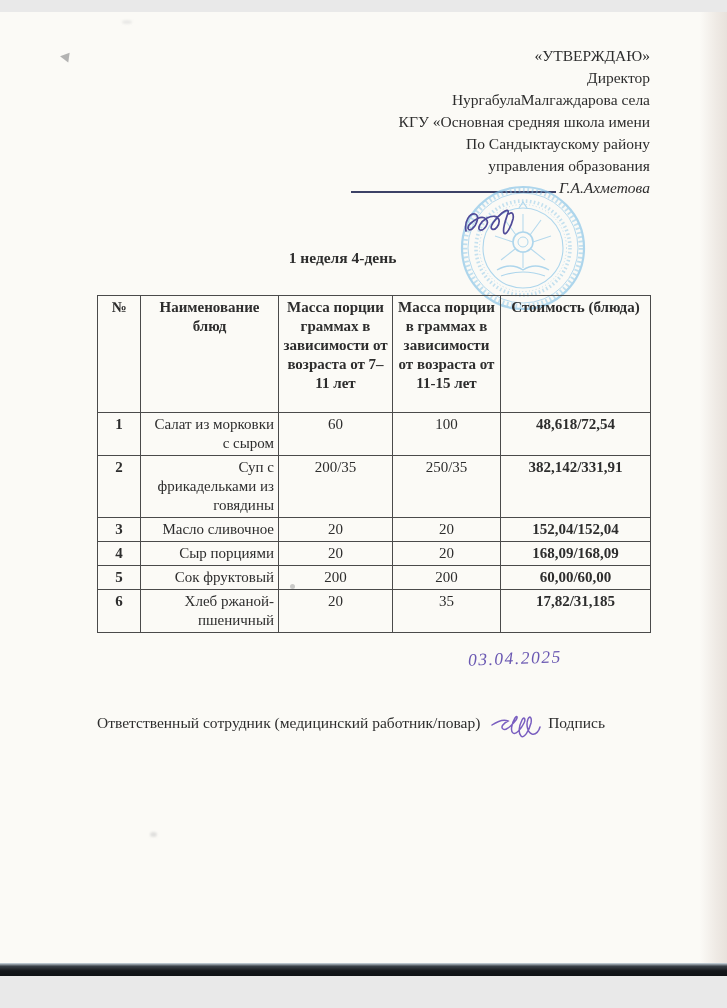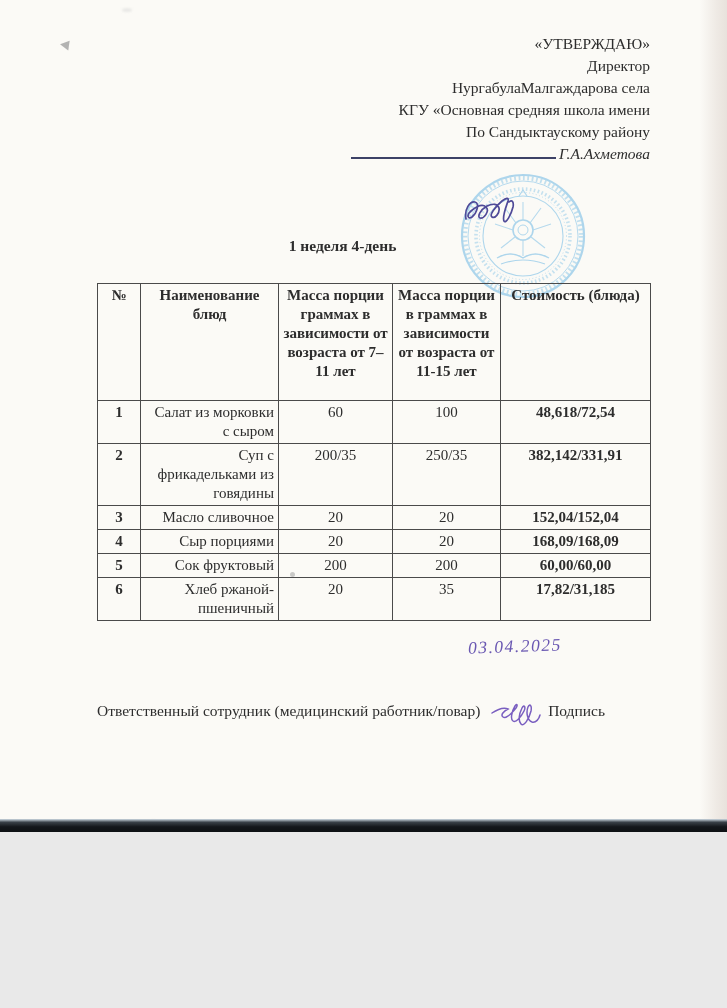--- a/index.html
+++ b/index.html
@@ -1,19 +1,19 @@
 <!DOCTYPE html>
 <html><head>
 <meta charset="utf-8">
 <style>
   html,body{margin:0;padding:0;background:#e9e9e9;}
   .page{
     position:relative;
-    width:727px;height:832px;
-    margin:0 auto;
+    width:727px;height:964px;
+    margin:12px auto;
     background:#fbfaf6;
     overflow:hidden;
     font-family:"Liberation Serif","DejaVu Serif",serif;
     color:#2d2d2d;
   }
   
   .approval{
     position:absolute; top:33px; right:77px;
     text-align:right; font-size:15.5px; line-height:22px;
     white-space:nowrap;
@@ -87,20 +87,21 @@
 <body>
 
 <div class="page">
 
   <div class="approval">
     <div>«УТВЕРЖДАЮ»</div>
     <div>Директор</div>
     <div>НургабулаМалгаждарова села</div>
     <div>КГУ «Основная средняя школа имени</div>
     <div>По Сандыктаускому району</div>
+    <div>управления образования</div>
     <div class="sign-row">
       <span class="sign-line"></span><span>Г.А.Ахметова</span>
     </div>
   </div>
 
   <svg class="director-sig" width="70" height="34" viewBox="0 0 70 34">
     <path d="M4 26 C2 16 8 8 13 9 C18 10 15 20 10 24 C6 27 4 22 9 18 C15 13 21 11 24 14 C28 18 22 26 18 25 C15 24 18 17 25 13 C31 10 36 11 37 15 C38 20 33 26 30 24 C27 22 33 14 40 8 C44 5 47 4 46 8 C44 14 40 24 42 28 C44 31 49 22 51 14 C52 9 50 6 47 9" stroke="#4f4a98" stroke-width="1.7" fill="none" stroke-linecap="round"></path>
   </svg>
 
   <svg class="stamp" width="128" height="128" viewBox="0 0 128 128">

